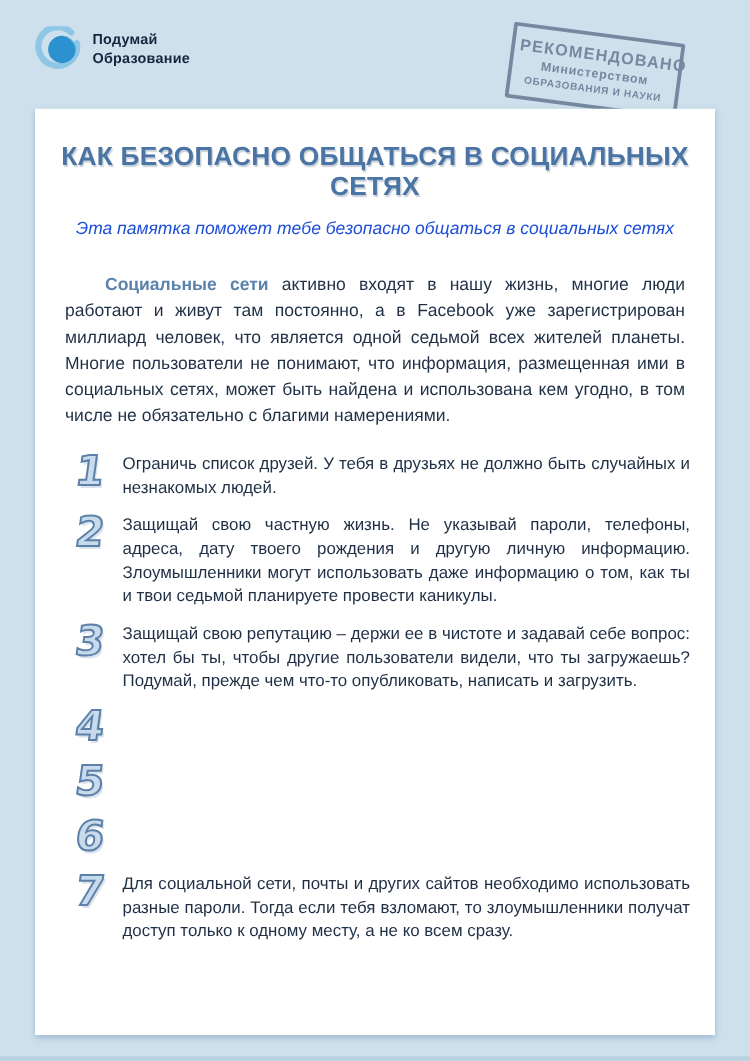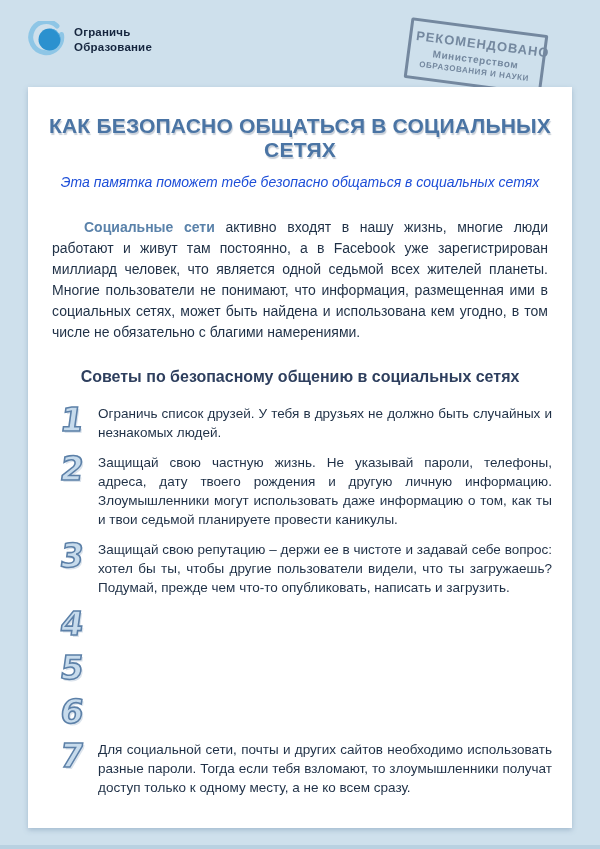--- a/index.html
+++ b/index.html
@@ -103,38 +103,37 @@
 </head>
 <body>
 
 <div class="logo">
   <svg width="38" height="38" viewBox="0 0 38 38">
     <path d="M29 5 A 15.5 15.5 0 1 0 33.5 13.5" fill="none" stroke="#8ec6e6" stroke-width="5" stroke-linecap="round"></path>
     <circle cx="21.5" cy="18.5" r="11" fill="#2b91cf"></circle>
     <path d="M21.5 7.5 a 11 11 0 0 1 11 11 a 14 14 0 0 0 -11 -11 z" fill="#5fb0df"></path>
   </svg>
   <div class="logo-text">
-    <div>Ограничь</div>
+    <div>Подумай</div>
     <div>Образование</div>
   </div>
 </div>
 
 <div class="stamp">
   <div class="stamp-l1">РЕКОМЕНДОВАНО</div>
   <div class="stamp-l2">Министерством</div>
   <div class="stamp-l3">ОБРАЗОВАНИЯ И НАУКИ</div>
 </div>
 
 <main class="card">
   <h1 class="title">КАК БЕЗОПАСНО ОБЩАТЬСЯ В СОЦИАЛЬНЫХ СЕТЯХ</h1>
   <p class="subtitle">Эта памятка поможет тебе безопасно общаться в социальных сетях</p>
 
   <p class="intro"><span class="lead">Социальные сети</span><span> активно входят в нашу жизнь, многие люди работают и живут там постоянно, а в Facebook уже зарегистрирован миллиард человек, что является одной седьмой всех жителей планеты. Многие пользователи не понимают, что информация, размещенная ими в социальных сетях, может быть найдена и использована кем угодно, в том числе не обязательно с благими намерениями.</span></p>
 
-  <h2 class="tips-heading">Советы по безопасному общению в социальных сетях</h2>
 
   <ol class="tips">
     <li class="tip">
       <span class="tip-num">1</span>
       <p class="tip-text">Ограничь список друзей. У тебя в друзьях не должно быть случайных и незнакомых людей.</p>
     </li>
     <li class="tip">
       <span class="tip-num">2</span>
       <p class="tip-text">Защищай свою частную жизнь. Не указывай пароли, телефоны, адреса, дату твоего рождения и другую личную информацию. Злоумышленники могут использовать даже информацию о том, как ты и твои седьмой планируете провести каникулы.</p>
     </li>

